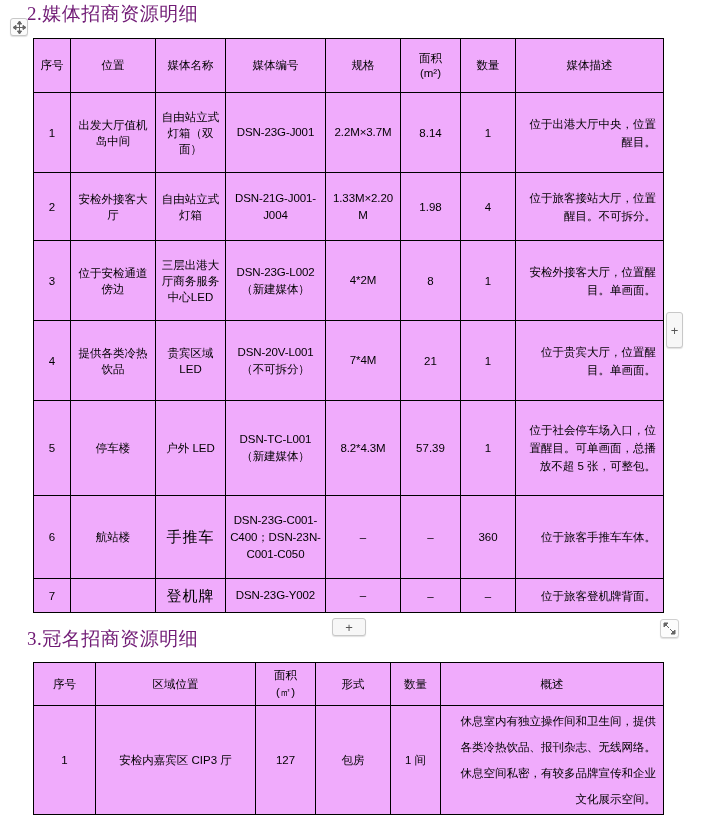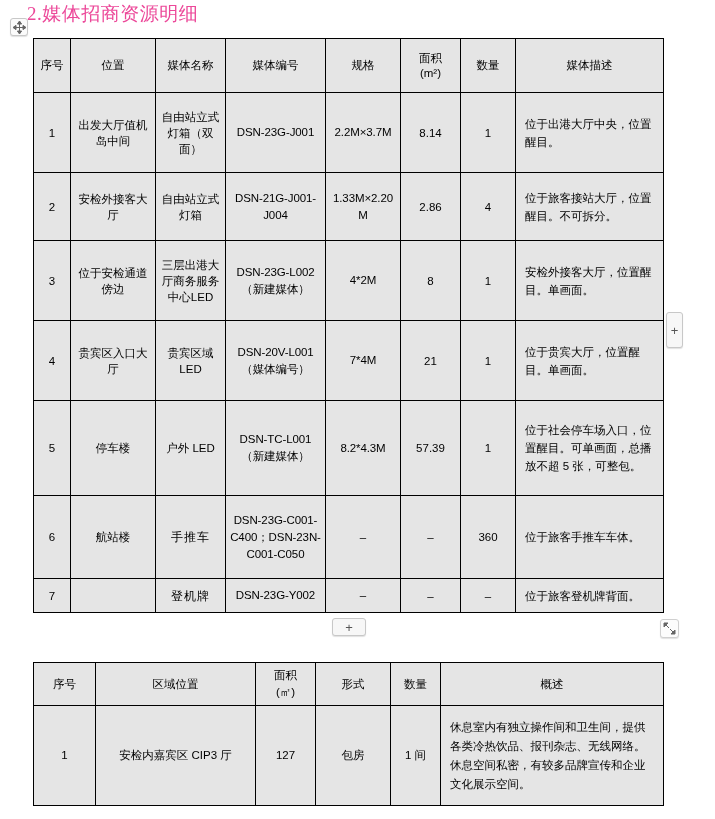--- a/index.html
+++ b/index.html
@@ -23,78 +23,78 @@
     height: 819px;
   }
 
   
   .section-heading {
     position: absolute;
     font-family: "Liberation Serif", "DejaVu Serif", serif;
     font-size: 19px;
     line-height: 22px;
     letter-spacing: 0.5px;
-    color: #ec4899;
+    color: #701a75;
     white-space: nowrap;
   }
   #heading-2 { left: 27px; top: 3px; }
   #heading-3 { left: 27px; top: 628px; }
 
   
   table.doc-table {
     position: absolute;
     border-collapse: collapse;
     table-layout: fixed;
-    background: #e5e5e5;
+    background: #f0abfc;
   }
   table.doc-table td {
     border: 1px solid #000;
     text-align: center;
     vertical-align: middle;
     padding: 2px 3px;
     font-family: "Liberation Sans", "DejaVu Sans", sans-serif;
     font-size: 11.5px;
     line-height: 16px;
     color: #000;
     word-break: break-word;
   }
   table.doc-table td.desc {
-    text-align: left;
+    text-align: right;
     padding-left: 9px;
     padding-right: 7px;
     line-height: 18px;
   }
   table.doc-table td.num {
     font-family: "Liberation Sans", "DejaVu Sans", sans-serif;
     font-size: 11.5px;
   }
   table.doc-table td.code {
     font-family: Liberation Sans, sans-serif;
     font-size: 11.5px;
     letter-spacing: -0.1px;
     line-height: 17px;
   }
   table.doc-table td.hdr {
     font-size: 11.5px;
     line-height: 15px;
   }
   table.doc-table td.fancy {
     font-family: "Liberation Serif", "DejaVu Serif", serif;
-    font-size: 12px;
+    font-size: 15px;
     letter-spacing: 1px;
   }
 
   
   #table-media { left: 33px; top: 38px; width: 630px; }
   
   #table-naming { left: 33px; top: 662px; width: 630px; }
   #table-naming td {
     line-height: 17px;
   }
-  #table-naming td.desc { line-height: 19px; }
+  #table-naming td.desc { line-height: 26px; }
 
   
   .widget {
     position: absolute;
     background: #f4f4f4;
     border: 1px solid #c8c8c8;
     border-radius: 3px;
     box-sizing: border-box;
     display: flex;
     align-items: center;
@@ -190,41 +190,41 @@
       <td class="num">1</td>
       <td class="desc">位于出港大厅中央，位置醒目。</td>
     </tr>
 
     <tr style="height:68px">
       <td class="num">2</td>
       <td>安检外接客大厅</td>
       <td>自由站立式灯箱</td>
       <td class="code">DSN-21G-J001-J004</td>
       <td class="code">1.33M×2.20M</td>
-      <td class="num">2.86</td>
+      <td class="num">1.98</td>
       <td class="num">4</td>
       <td class="desc">位于旅客接站大厅，位置醒目。不可拆分。</td>
     </tr>
 
     <tr style="height:80px">
       <td class="num">3</td>
       <td>位于安检通道傍边</td>
       <td>三层出港大厅商务服务中心LED</td>
       <td class="code">DSN-23G-L002（新建媒体）</td>
       <td class="code">4*2M</td>
       <td class="num">8</td>
       <td class="num">1</td>
       <td class="desc">安检外接客大厅，位置醒目。单画面。</td>
     </tr>
 
     <tr style="height:80px">
       <td class="num">4</td>
-      <td>贵宾区入口大厅</td>
+      <td>提供各类冷热饮品</td>
       <td>贵宾区域LED</td>
-      <td class="code">DSN-20V-L001（媒体编号）</td>
+      <td class="code">DSN-20V-L001（不可拆分）</td>
       <td class="code">7*4M</td>
       <td class="num">21</td>
       <td class="num">1</td>
       <td class="desc">位于贵宾大厅，位置醒目。单画面。</td>
     </tr>
 
     <tr style="height:95px">
       <td class="num">5</td>
       <td>停车楼</td>
       <td>户外 LED</td>
@@ -252,20 +252,21 @@
       <td class="fancy">登机牌</td>
       <td class="code">DSN-23G-Y002</td>
       <td class="code">–</td>
       <td class="num">–</td>
       <td class="num">–</td>
       <td class="desc">位于旅客登机牌背面。</td>
     </tr>
   </tbody>
     </table>
 
+  <div class="section-heading" id="heading-3">3.冠名招商资源明细</div>
 
   <table class="doc-table" id="table-naming">
     <colgroup>
       <col style="width:62px">
       <col style="width:160px">
       <col style="width:60px">
       <col style="width:75px">
       <col style="width:50px">
       <col style="width:223px">
     </colgroup>

